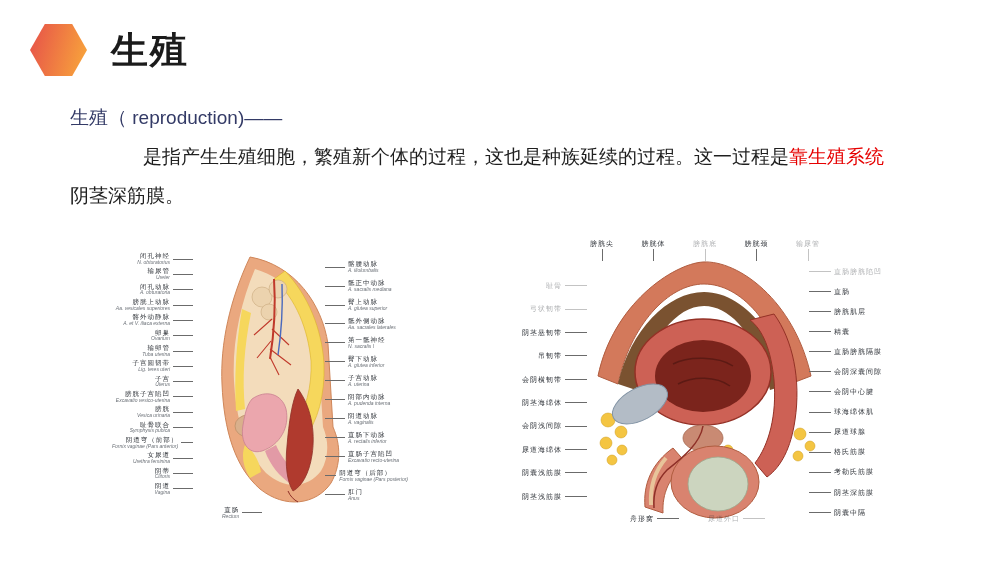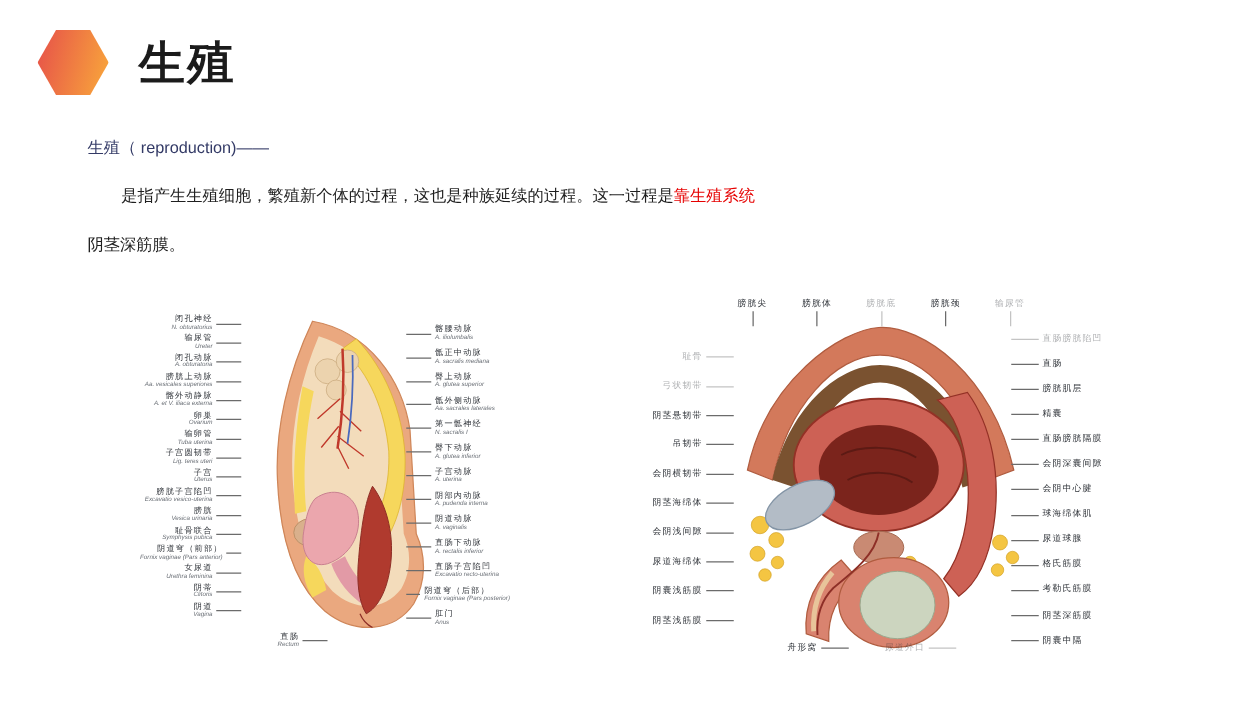--- a/index.html
+++ b/index.html
@@ -7,23 +7,23 @@
   body { font-family:"Liberation Sans","DejaVu Sans",sans-serif; background:#ffffff; overflow:hidden; }
   .slide { position:relative; width:832px; height:563px; background:#fff; }
 
   
   .hexagon { position:absolute; left:30px; top:24px; width:57px; height:52px;
     background:linear-gradient(105deg,#e85948 10%,#f7a03c 90%);
     clip-path:polygon(26% 0,74% 0,100% 50%,74% 100%,26% 100%,0 50%); }
   .title { position:absolute; left:111px; top:26px; font-size:37px; font-weight:700; color:#1b1b1b; letter-spacing:2px; }
 
   
-  .para { position:absolute; left:70px; top:98px; width:860px; font-size:13px; line-height:39px; color:#1f1f1f; }
+  .para { position:absolute; left:70px; top:98px; width:860px; font-size:19px; line-height:39px; color:#1f1f1f; }
   .para .l1 { color:#333a66; }
-  .para .l2 { text-indent:27px; }
+  .para .l2 { text-indent:27px;text-align:center; }
   .para .red { color:#e60000; }
 
   
   .fig { position:absolute; }
   .labels-col { position:absolute; display:flex; flex-direction:column; justify-content:space-between; }
   .lbl-row { display:flex; align-items:center; white-space:nowrap; }
   .lbl-row.left-side { justify-content:flex-end; }
   .lbl-txt { display:inline-flex; flex-direction:column; line-height:1.05; }
   .left-side .lbl-txt { align-items:flex-end; text-align:right; }
   .right-side .lbl-txt { align-items:flex-start; text-align:left; }

